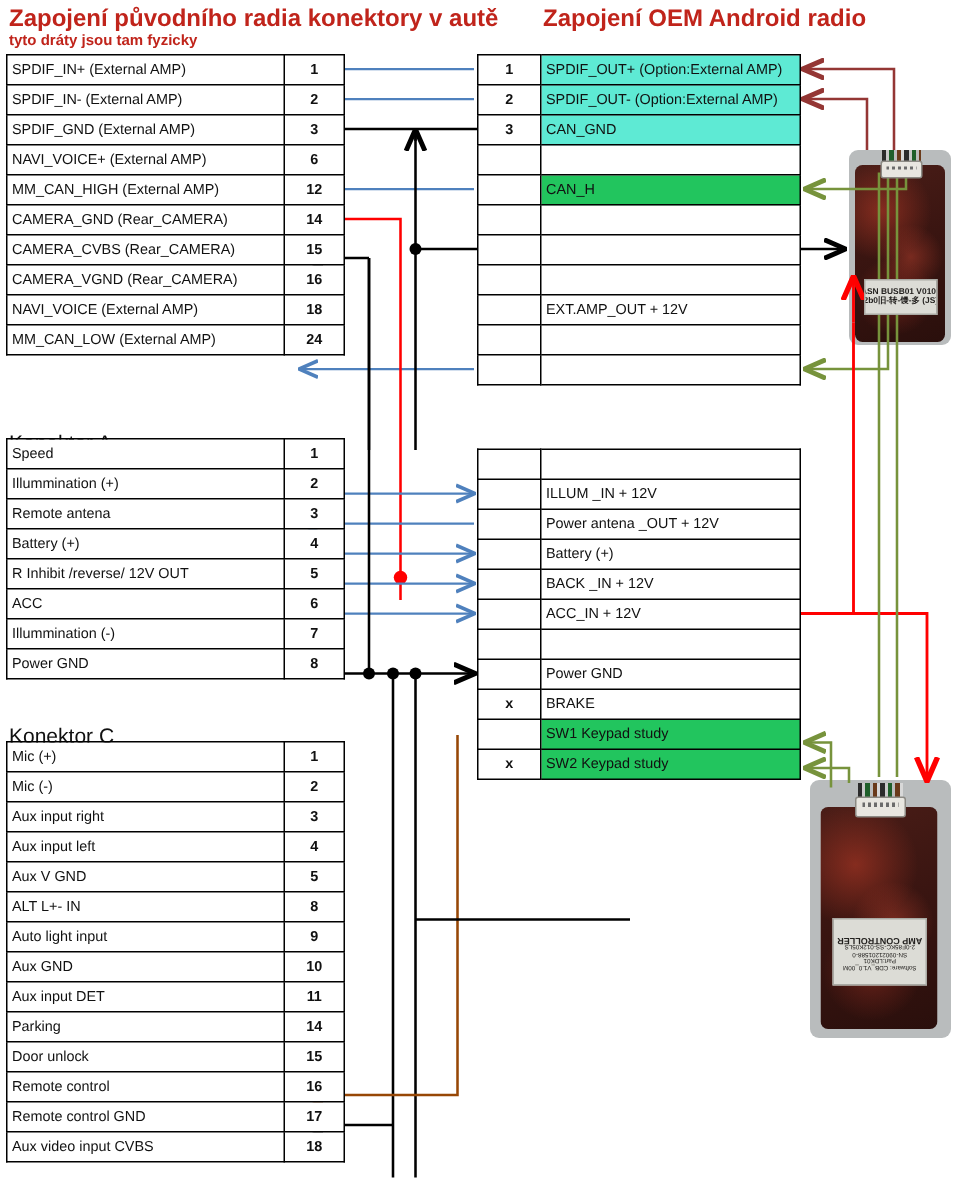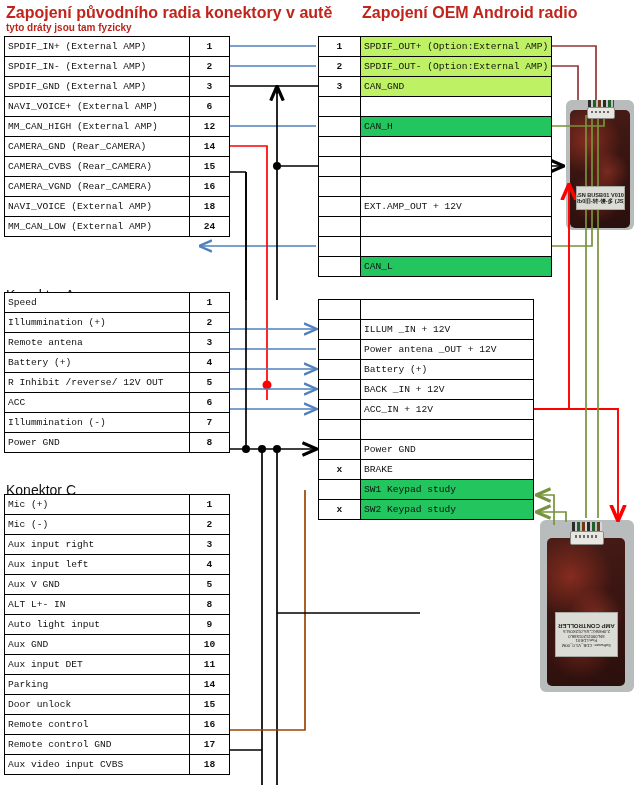--- a/index.html
+++ b/index.html
@@ -26,39 +26,39 @@
   }
   .subtitle {
     position: absolute;
     color: #c0241b;
     font-weight: bold;
     font-size: 10px;
     white-space: nowrap;
   }
 
   
-  .tbl { position: absolute; border-collapse: collapse; font-family: Liberation Mono, monospace; }
+  .tbl { position: absolute; border-collapse: collapse; }
   .tbl td {
     border: 1px solid #000;
     height: 20px;
     padding: 0 3px;
     font-size: 9.6px;
     color: #111;
     white-space: nowrap;
     line-height: 18px;
     background: #ffffff;
   }
   
   .lbl-cell { width: 185px; text-align: left; }
   .pin-cell { width: 40px; text-align: center; background: #b8cce4; font-weight: bold; font-size: 10.5px; }
 
   
   .rpin-cell { width: 42px; text-align: center; background: #c3d69b; font-weight: bold; font-size: 10.5px; }
   .rlbl-cell { width: 173px; text-align: left; }
-  .rlbl-cell.blue { background: #bef264; }
+  .rlbl-cell.blue { background: #5eead4; }
   .rlbl-cell.orange { background: #22c55e; }
 
   .grp-label {
     position: absolute;
     font-size: 14px;
     color: #111;
     white-space: nowrap;
   }
 
   
@@ -449,24 +449,20 @@
           <td class="rlbl-cell">EXT.AMP_OUT + 12V</td>
         </tr>
         <tr>
           <td class="rpin-cell"></td>
           <td class="rlbl-cell"></td>
         </tr>
         <tr>
           <td class="rpin-cell"></td>
           <td class="rlbl-cell"></td>
         </tr>
-        <tr>
-          <td class="rpin-cell"></td>
-          <td class="rlbl-cell orange">CAN_L</td>
-        </tr>
       </tbody>
   </table>
 
   <table class="tbl" style="left:318px; top:299px;">
     <tbody id="right-rows-1">
         <tr>
           <td class="rpin-cell"></td>
           <td class="rlbl-cell"></td>
         </tr>
         <tr>

